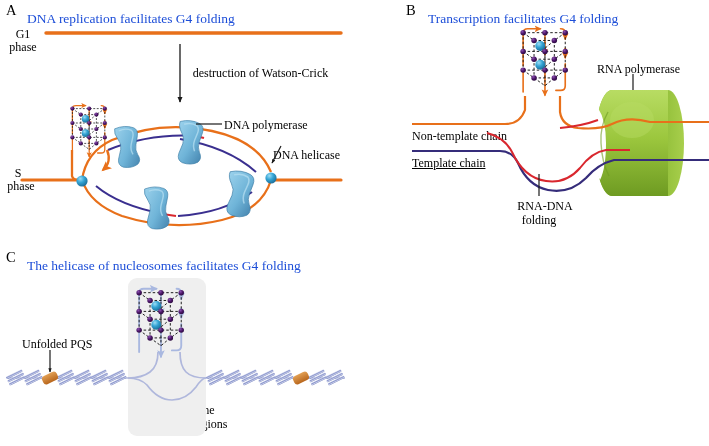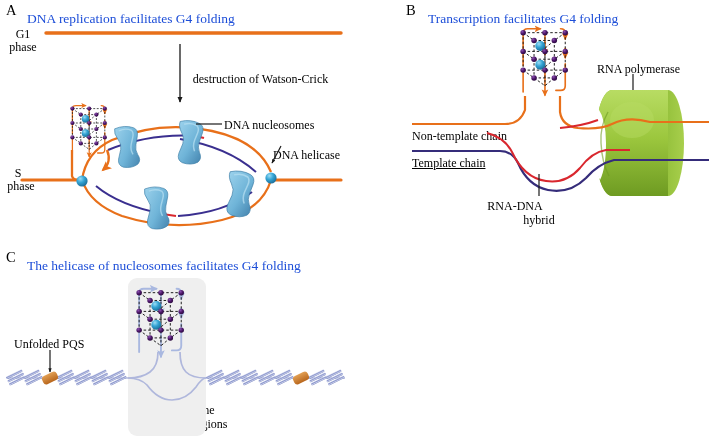--- a/index.html
+++ b/index.html
@@ -53,38 +53,38 @@
 
   <div class="panel-letter" style="left:6px; top:2px;">A</div>
   <div class="panel-title" style="left:27px; top:3px;">DNA replication facilitates G4 folding</div>
 
   <div class="lbl ctr" style="left:3px; top:27px; width:40px;">G1</div>
   <div class="lbl ctr" style="left:0px; top:40px; width:46px;">phase</div>
 
   <div class="lbl ctr" style="left:3px; top:166px; width:30px;">S</div>
   <div class="lbl ctr" style="left:0px; top:179px; width:42px;">phase</div>
 
-  <div class="lbl ctr" style="left:178px; top:66px; width:165px;margin-top:6px;">destruction of Watson-Crick</div>
-
-  <div class="lbl" style="left:224px; top:118px;">DNA nucleosomes</div>
+  <div class="lbl ctr" style="left:178px; top:66px; width:165px;">destruction of Watson-Crick</div>
+
+  <div class="lbl" style="left:224px; top:118px;">DNA polymerase</div>
   <div class="lbl" style="left:273px; top:148px;">DNA helicase</div>
 
   <div class="panel-letter" style="left:406px; top:2px;">B</div>
   <div class="panel-title" style="left:428px; top:3px;">Transcription facilitates G4 folding</div>
 
   <div class="lbl" style="left:597px; top:62px;font-family:Liberation Serif, serif;">RNA polymerase</div>
   <div class="lbl" style="left:412px; top:129px;">Non-template chain</div>
   <div class="lbl" style="left:412px; top:156px;text-decoration:underline;">Template chain</div>
-  <div class="lbl ctr" style="left:470px; top:199px; width:90px;">RNA-DNA</div>
-  <div class="lbl ctr" style="left:494px; top:213px; width:90px;">hybrid</div>
+  <div class="lbl ctr" style="left:500px; top:199px; width:90px;">RNA-DNA</div>
+  <div class="lbl ctr" style="left:494px; top:213px; width:90px;">folding</div>
 
   <div class="panel-letter" style="left:6px; top:249px;">C</div>
   <div class="panel-title" style="left:27px; top:250px;">The helicase of nucleosomes facilitates G4 folding</div>
 
-  <div class="lbl" style="left:14px; top:337px;">Unfolded PQS</div>
+  <div class="lbl" style="left:22px; top:337px;">Unfolded PQS</div>
   <div class="lbl ctr" style="left:126px; top:403px; width:120px;">nucleosome</div>
   <div class="lbl ctr" style="left:126px; top:417px; width:120px;">depletion regions</div>
 
   <svg class="svg-layer" viewBox="0 0 709 446">
     <defs>
       <linearGradient id="gradPolyBlue" x1="0" y1="0" x2="1" y2="1">
         <stop offset="0%" stop-color="#9CD2EC"></stop>
         <stop offset="55%" stop-color="#6FB4D8"></stop>
         <stop offset="100%" stop-color="#4382AD"></stop>
       </linearGradient>

